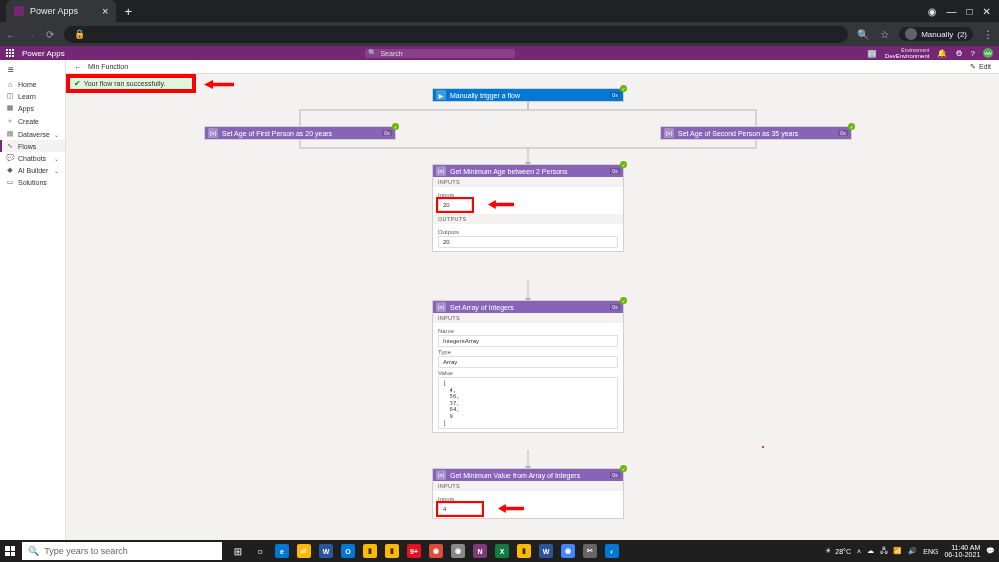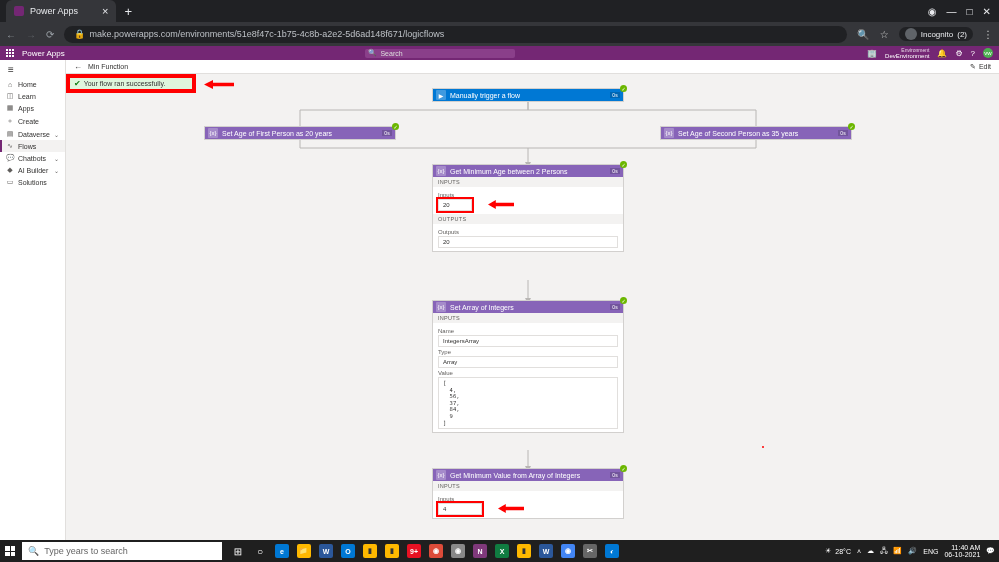--- a/index.html
+++ b/index.html
@@ -110,28 +110,27 @@
     <span>✕</span>
   </div>
 </div>
 
 <div class="addr-bar">
   <span class="nav-icn">←</span>
   <span class="nav-icn" style="opacity:.4">→</span>
   <span class="nav-icn">⟳</span>
   <div class="addr-field">
     <span style="margin-right:4px">🔒</span>
-    <span>make.powerapps.com/environments/51e8f47c-1b75-4c8b-a2e2-5d6ad148f671/logicflows</span>
   </div>
   <div class="addr-icons">
     <span>🔍</span>
     <span>☆</span>
     <div class="incognito-badge">
       <span class="avatar-dot"></span>
-      <span>Incognito</span>
+      <span>Manually</span>
       <span>(2)</span>
     </div>
     <span>⋮</span>
   </div>
 </div>
 
 <div class="app-bar">
   <div class="waffle">
       <i></i>
       <i></i>

